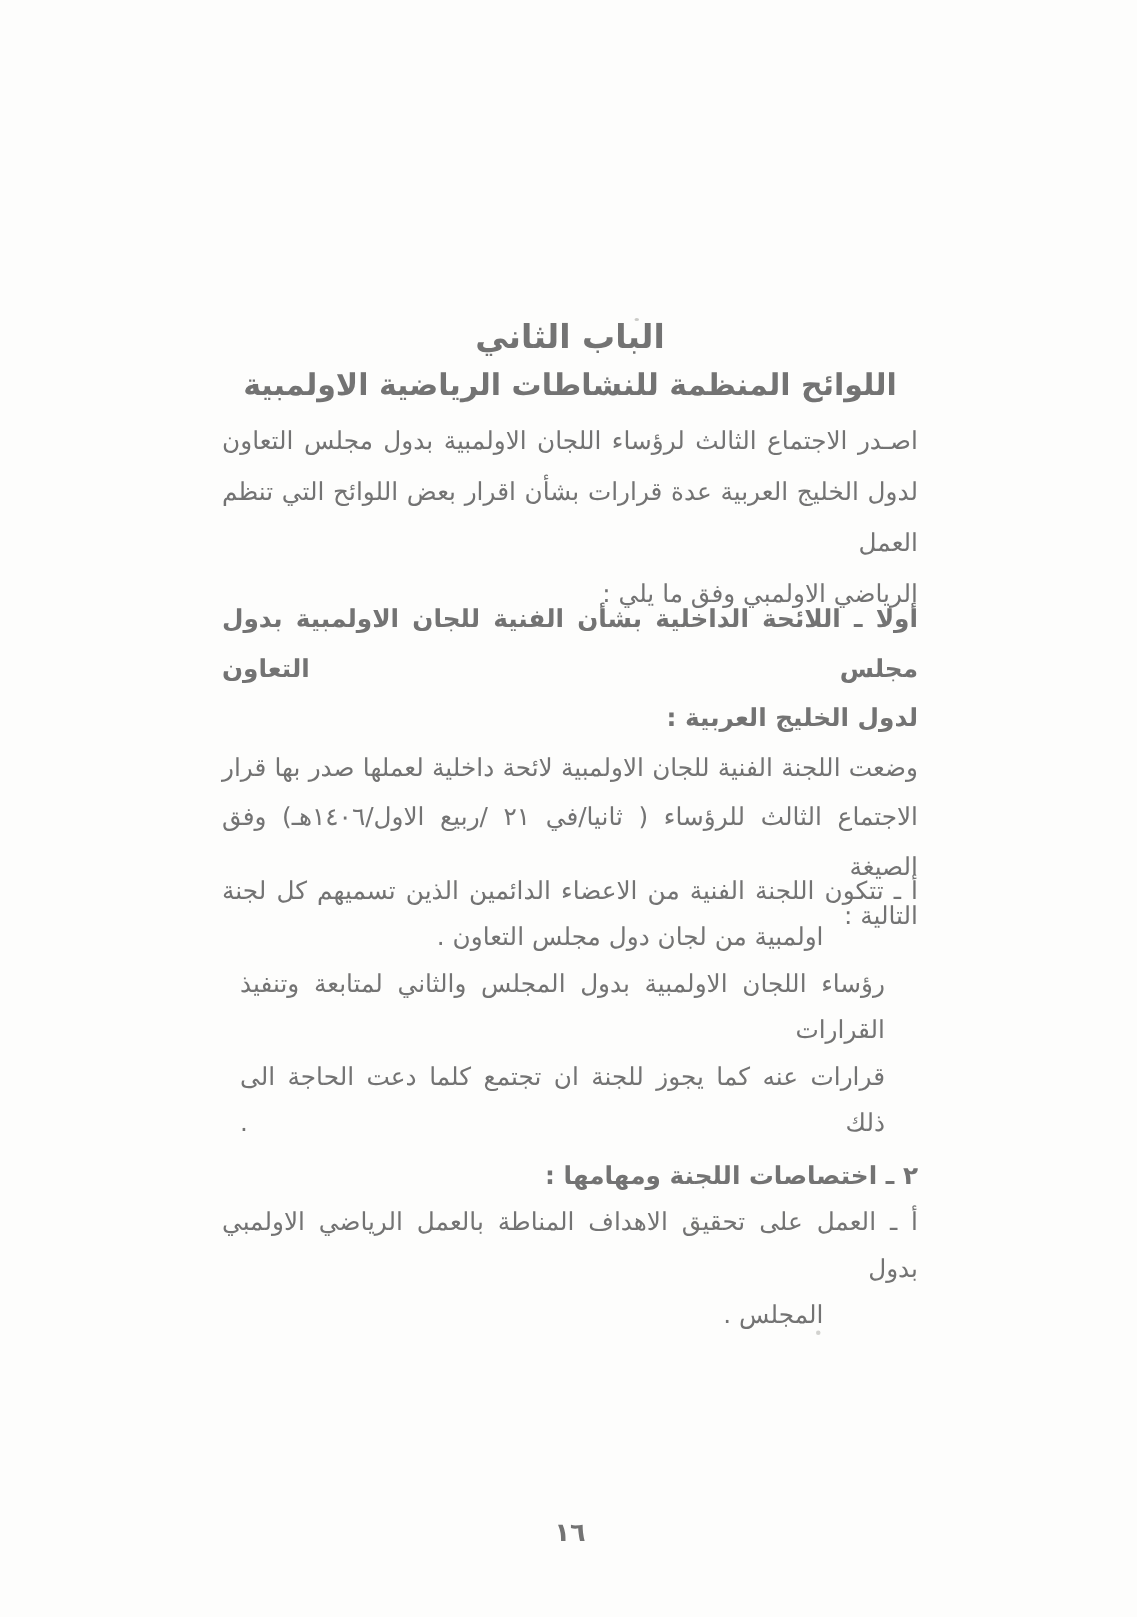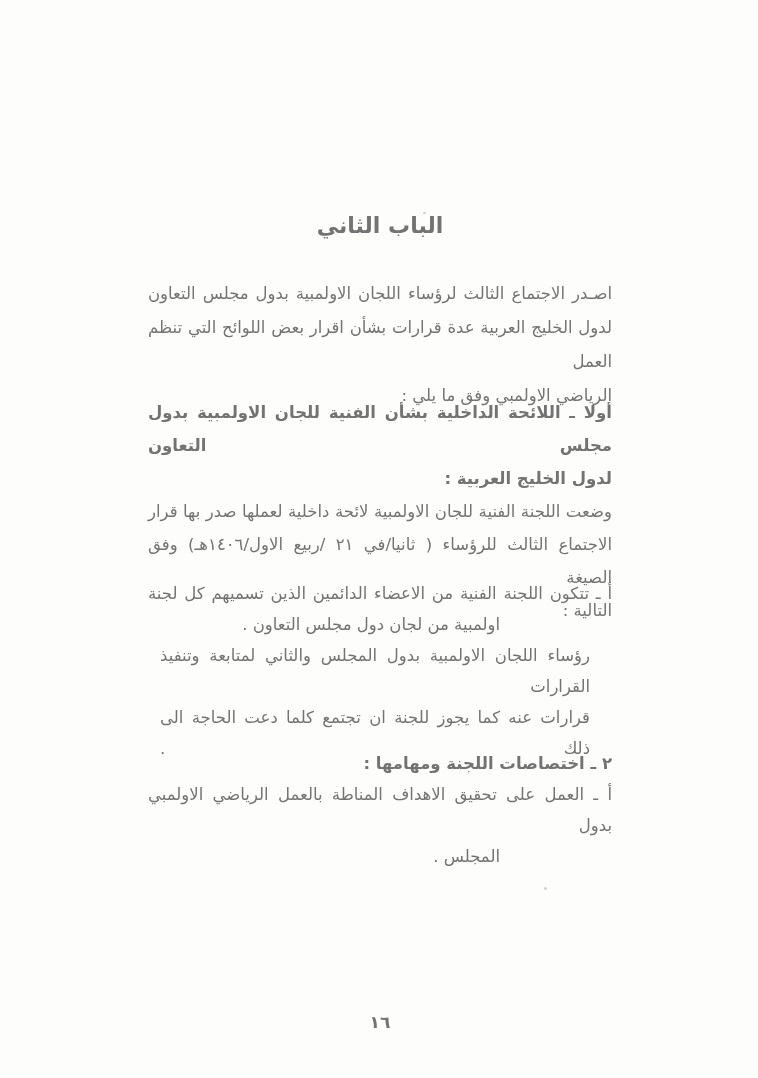--- a/index.html
+++ b/index.html
@@ -39,33 +39,33 @@
     line-height: 30px;
   }
   .line {
     font-size: 16.5px;
     line-height: 33px;
     white-space: normal;
   }
   .sec-intro    { top: 277px; }
   .sec-first    { top: 396px; }
   .sec-art1     { top: 578px; }
-  .sec-art2     { top: 748px; }
+  .sec-art2     { top: 768px; }
   .sec-intro .line { line-height: 34px; }
   .sec-art1 .line, .sec-art2 .line { line-height: 31px; }
   .bold { font-weight: 700; }
   .just {
     text-align: justify;
     text-align-last: justify;
     -moz-text-align-last: justify;
   }
   .right { text-align: right; }
   .center-indent {
     text-align: right;
-    margin-right: 112px;
+    margin-right: 63px;
   }
   .hang {
     margin-right: 22px;
     margin-left: 12px;
   }
   .marker { display: inline; }
   .page-number {
     position: absolute;
     top: 1012px;
     right: 146px;
@@ -83,20 +83,21 @@
   .speck-1 { left: 451px; top: 212px; width: 3px; height: 2px; opacity: .7; }
   .speck-2 { left: 572px; top: 887px; width: 3px; height: 3px; opacity: .6; }
 </style>
 </head>
 <body>
 
 <div class="page">
 
   <div class="col chapter-title">الباب الثاني</div>
 
+  <div class="col chapter-subtitle">اللوائح المنظمة للنشاطات الرياضية الاولمبية</div>
 
   <div class="col sec-intro">
     <div class="line just">اصـدر الاجتماع الثالث لرؤساء اللجان الاولمبية بدول مجلس التعاون</div>
     <div class="line just">لدول الخليج العربية عدة قرارات بشأن اقرار بعض اللوائح التي تنظم العمل</div>
     <div class="line right">الرياضي الاولمبي وفق ما يلي :</div>
   </div>
 
   <div class="col sec-first">
     <div class="line just bold">أولا ـ اللائحة الداخلية بشأن الفنية للجان الاولمبية بدول مجلس التعاون</div>
     <div class="line right bold">لدول الخليج العربية :</div>

